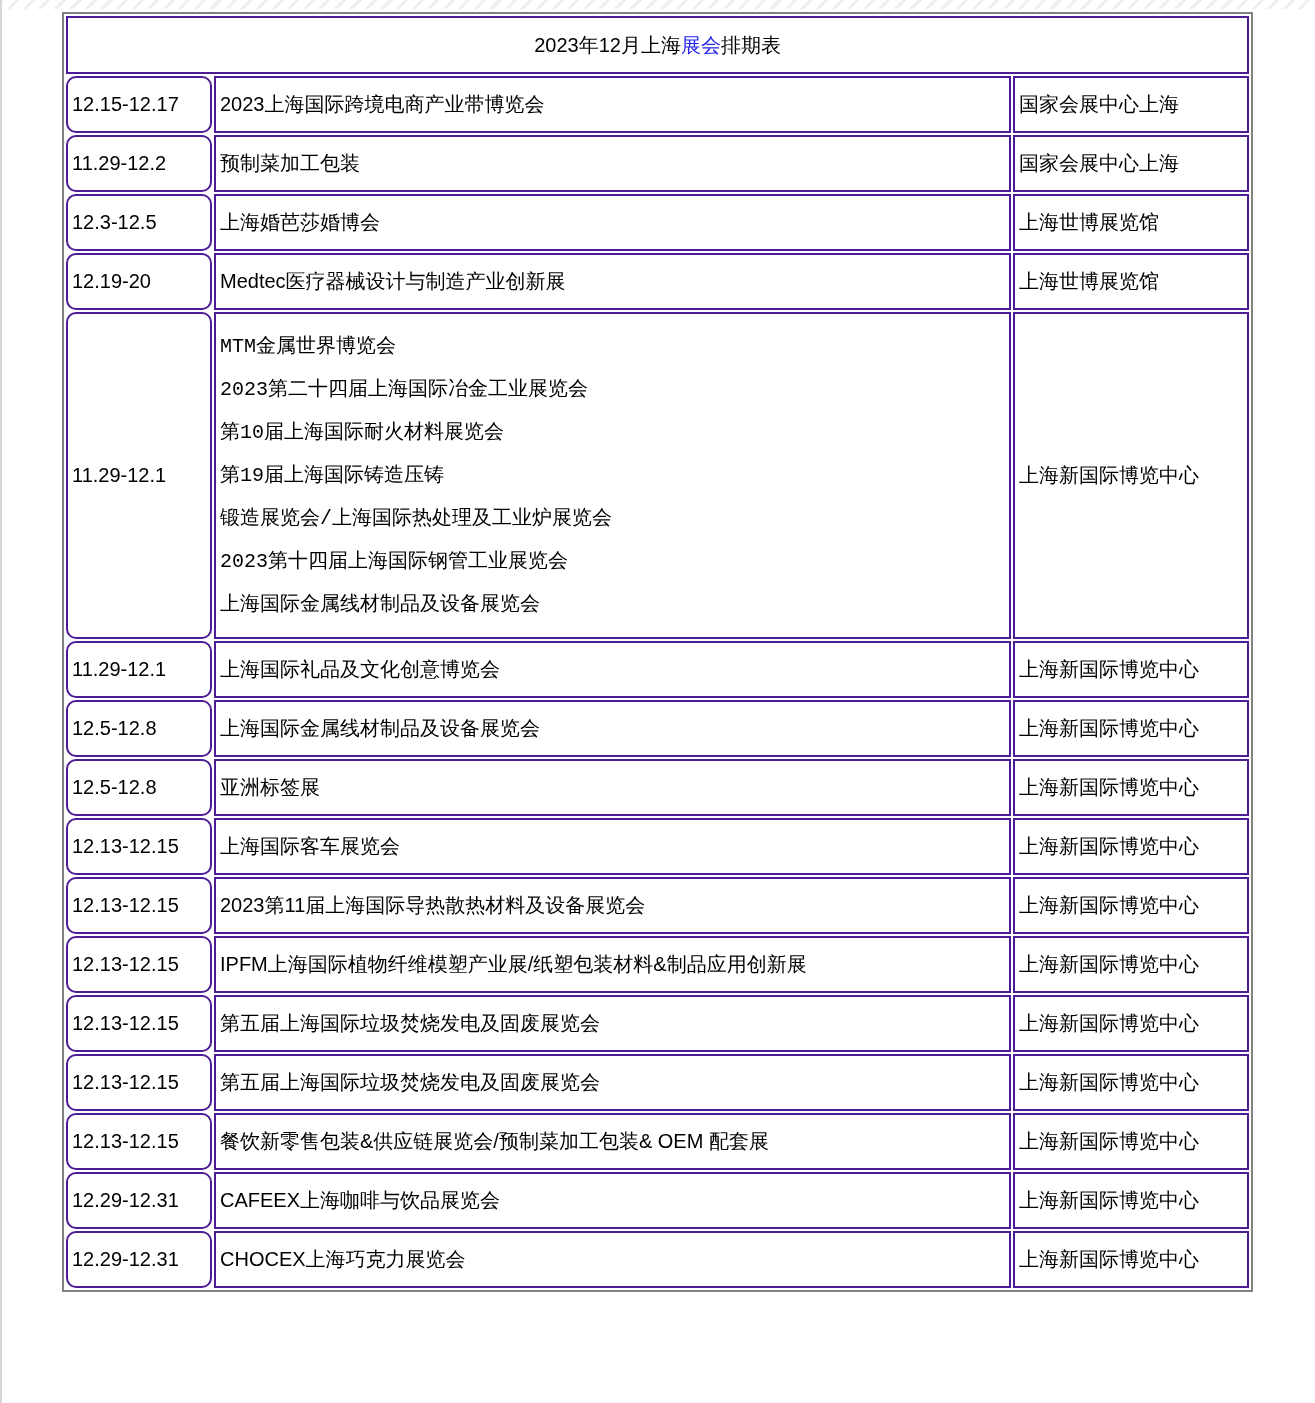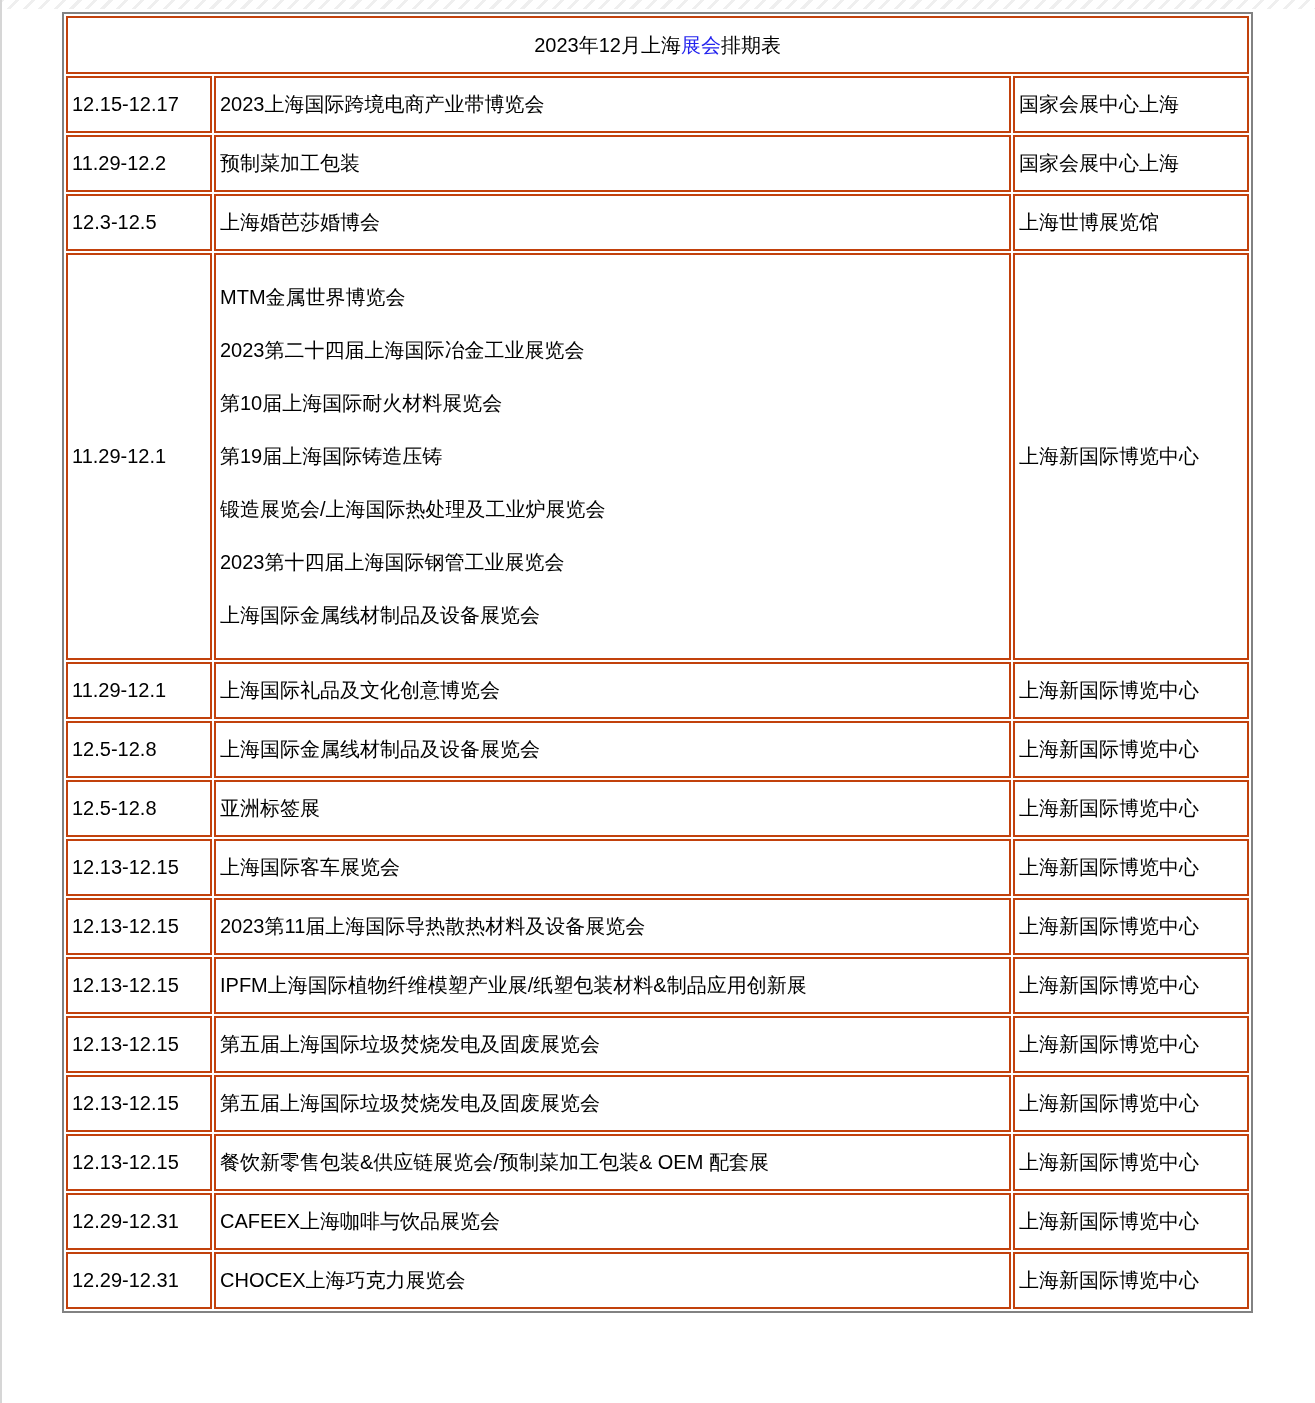--- a/index.html
+++ b/index.html
@@ -9,28 +9,28 @@
   }
   .left-edge{position:absolute;left:0;top:0;width:2px;height:100%;background:#d6d6d6;}
   .hatch{height:9px;width:100%;
     background:repeating-linear-gradient(135deg,#efefef 0 3px,#ffffff 3px 11px);}
   table.schedule{
     table-layout:fixed;width:1191px;margin:3px 0 0 62px;
     border-collapse:separate;border-spacing:2px;
     border:2px solid #828282;background:#ffffff;
   }
   td{
-    border:2px solid #c2410c;background:#ffffff;
+    border:2px solid #4c1d95;background:#ffffff;
     font-size:20px;line-height:25px;vertical-align:middle;
     padding:2px 4px;overflow:hidden;white-space:nowrap;
   }
   td.title-cell{text-align:center;height:50px;}
   td.h-cell{height:48px;}
-  .c-time{height:49px;}
-  .c-name p{margin:28px 0;padding:0;}
+  .c-time{height:49px;border-radius:10px;}
+  .c-name p{margin:18px 0;padding:0;font-family:Liberation Mono, monospace;}
   .hl{text-decoration:none;}
 </style>
 </head>
 <body>
 
 <div class="left-edge"></div>
 <div class="hatch"></div>
 
 <table class="schedule">
   <colgroup>
@@ -50,20 +50,25 @@
         <td class="c-venue">国家会展中心上海</td>
       </tr>
       <tr>
         <td class="c-time">11.29-12.2</td>
         <td class="c-name">预制菜加工包装</td>
         <td class="c-venue">国家会展中心上海</td>
       </tr>
       <tr>
         <td class="c-time">12.3-12.5</td>
         <td class="c-name">上海婚芭莎婚博会</td>
+        <td class="c-venue">上海世博展览馆</td>
+      </tr>
+      <tr>
+        <td class="c-time">12.19-20</td>
+        <td class="c-name">Medtec医疗器械设计与制造产业创新展</td>
         <td class="c-venue">上海世博展览馆</td>
       </tr>
       <tr>
         <td class="c-time">11.29-12.1</td>
         <td class="c-name">
           <p>MTM金属世界博览会</p>
           <p>2023第二十四届上海国际冶金工业展览会</p>
           <p>第10届上海国际耐火材料展览会</p>
           <p>第19届上海国际铸造压铸</p>
           <p>锻造展览会/上海国际热处理及工业炉展览会</p>

